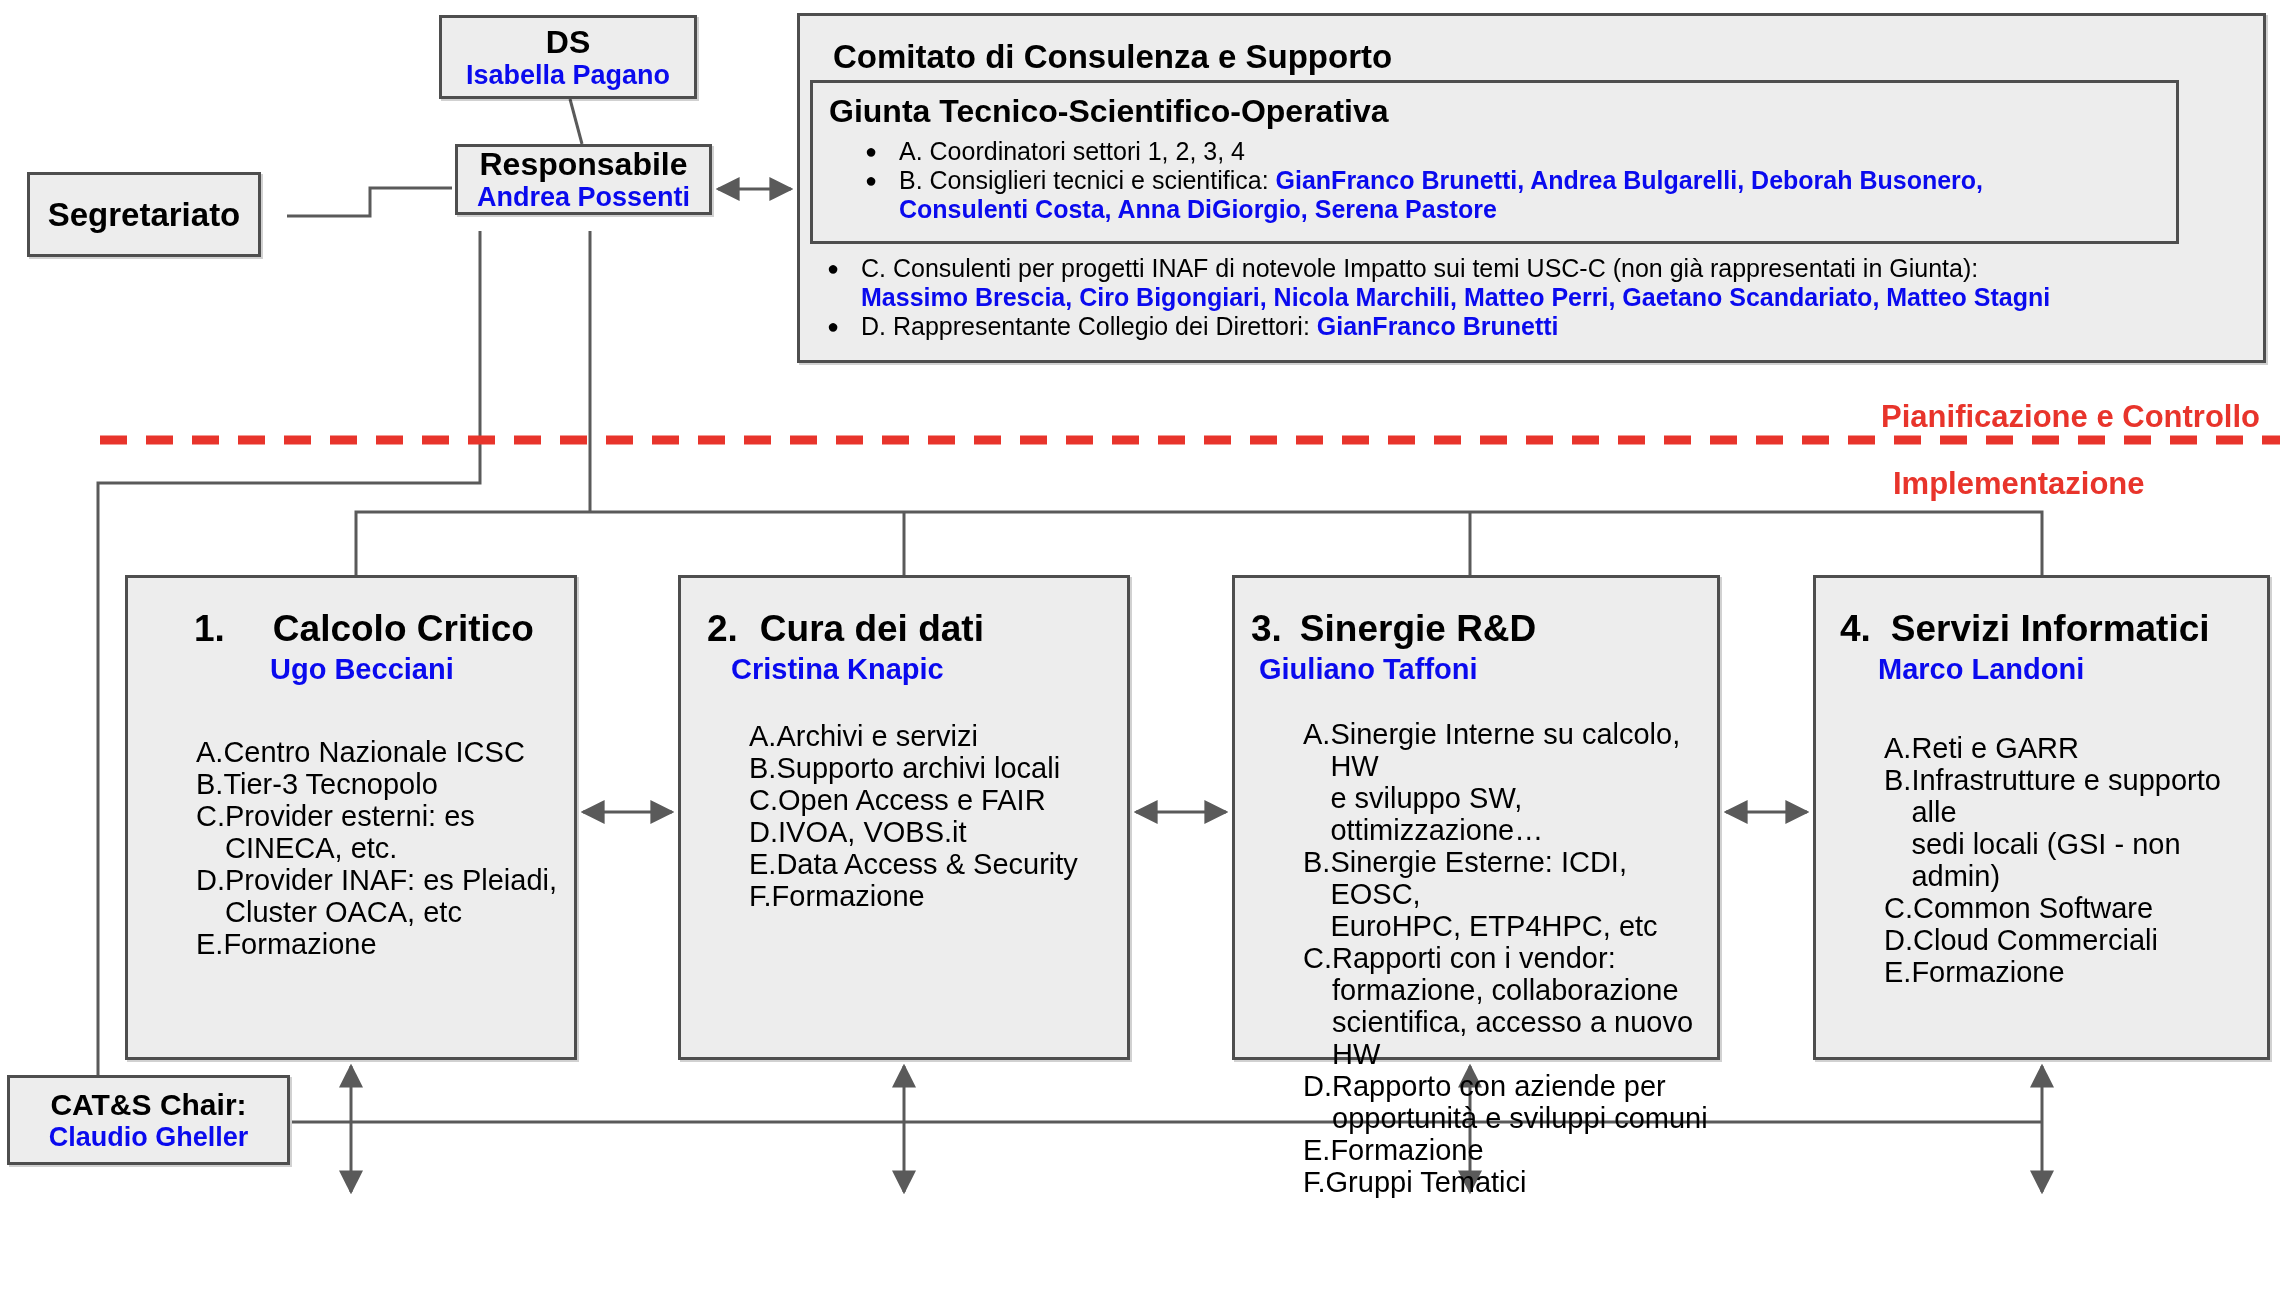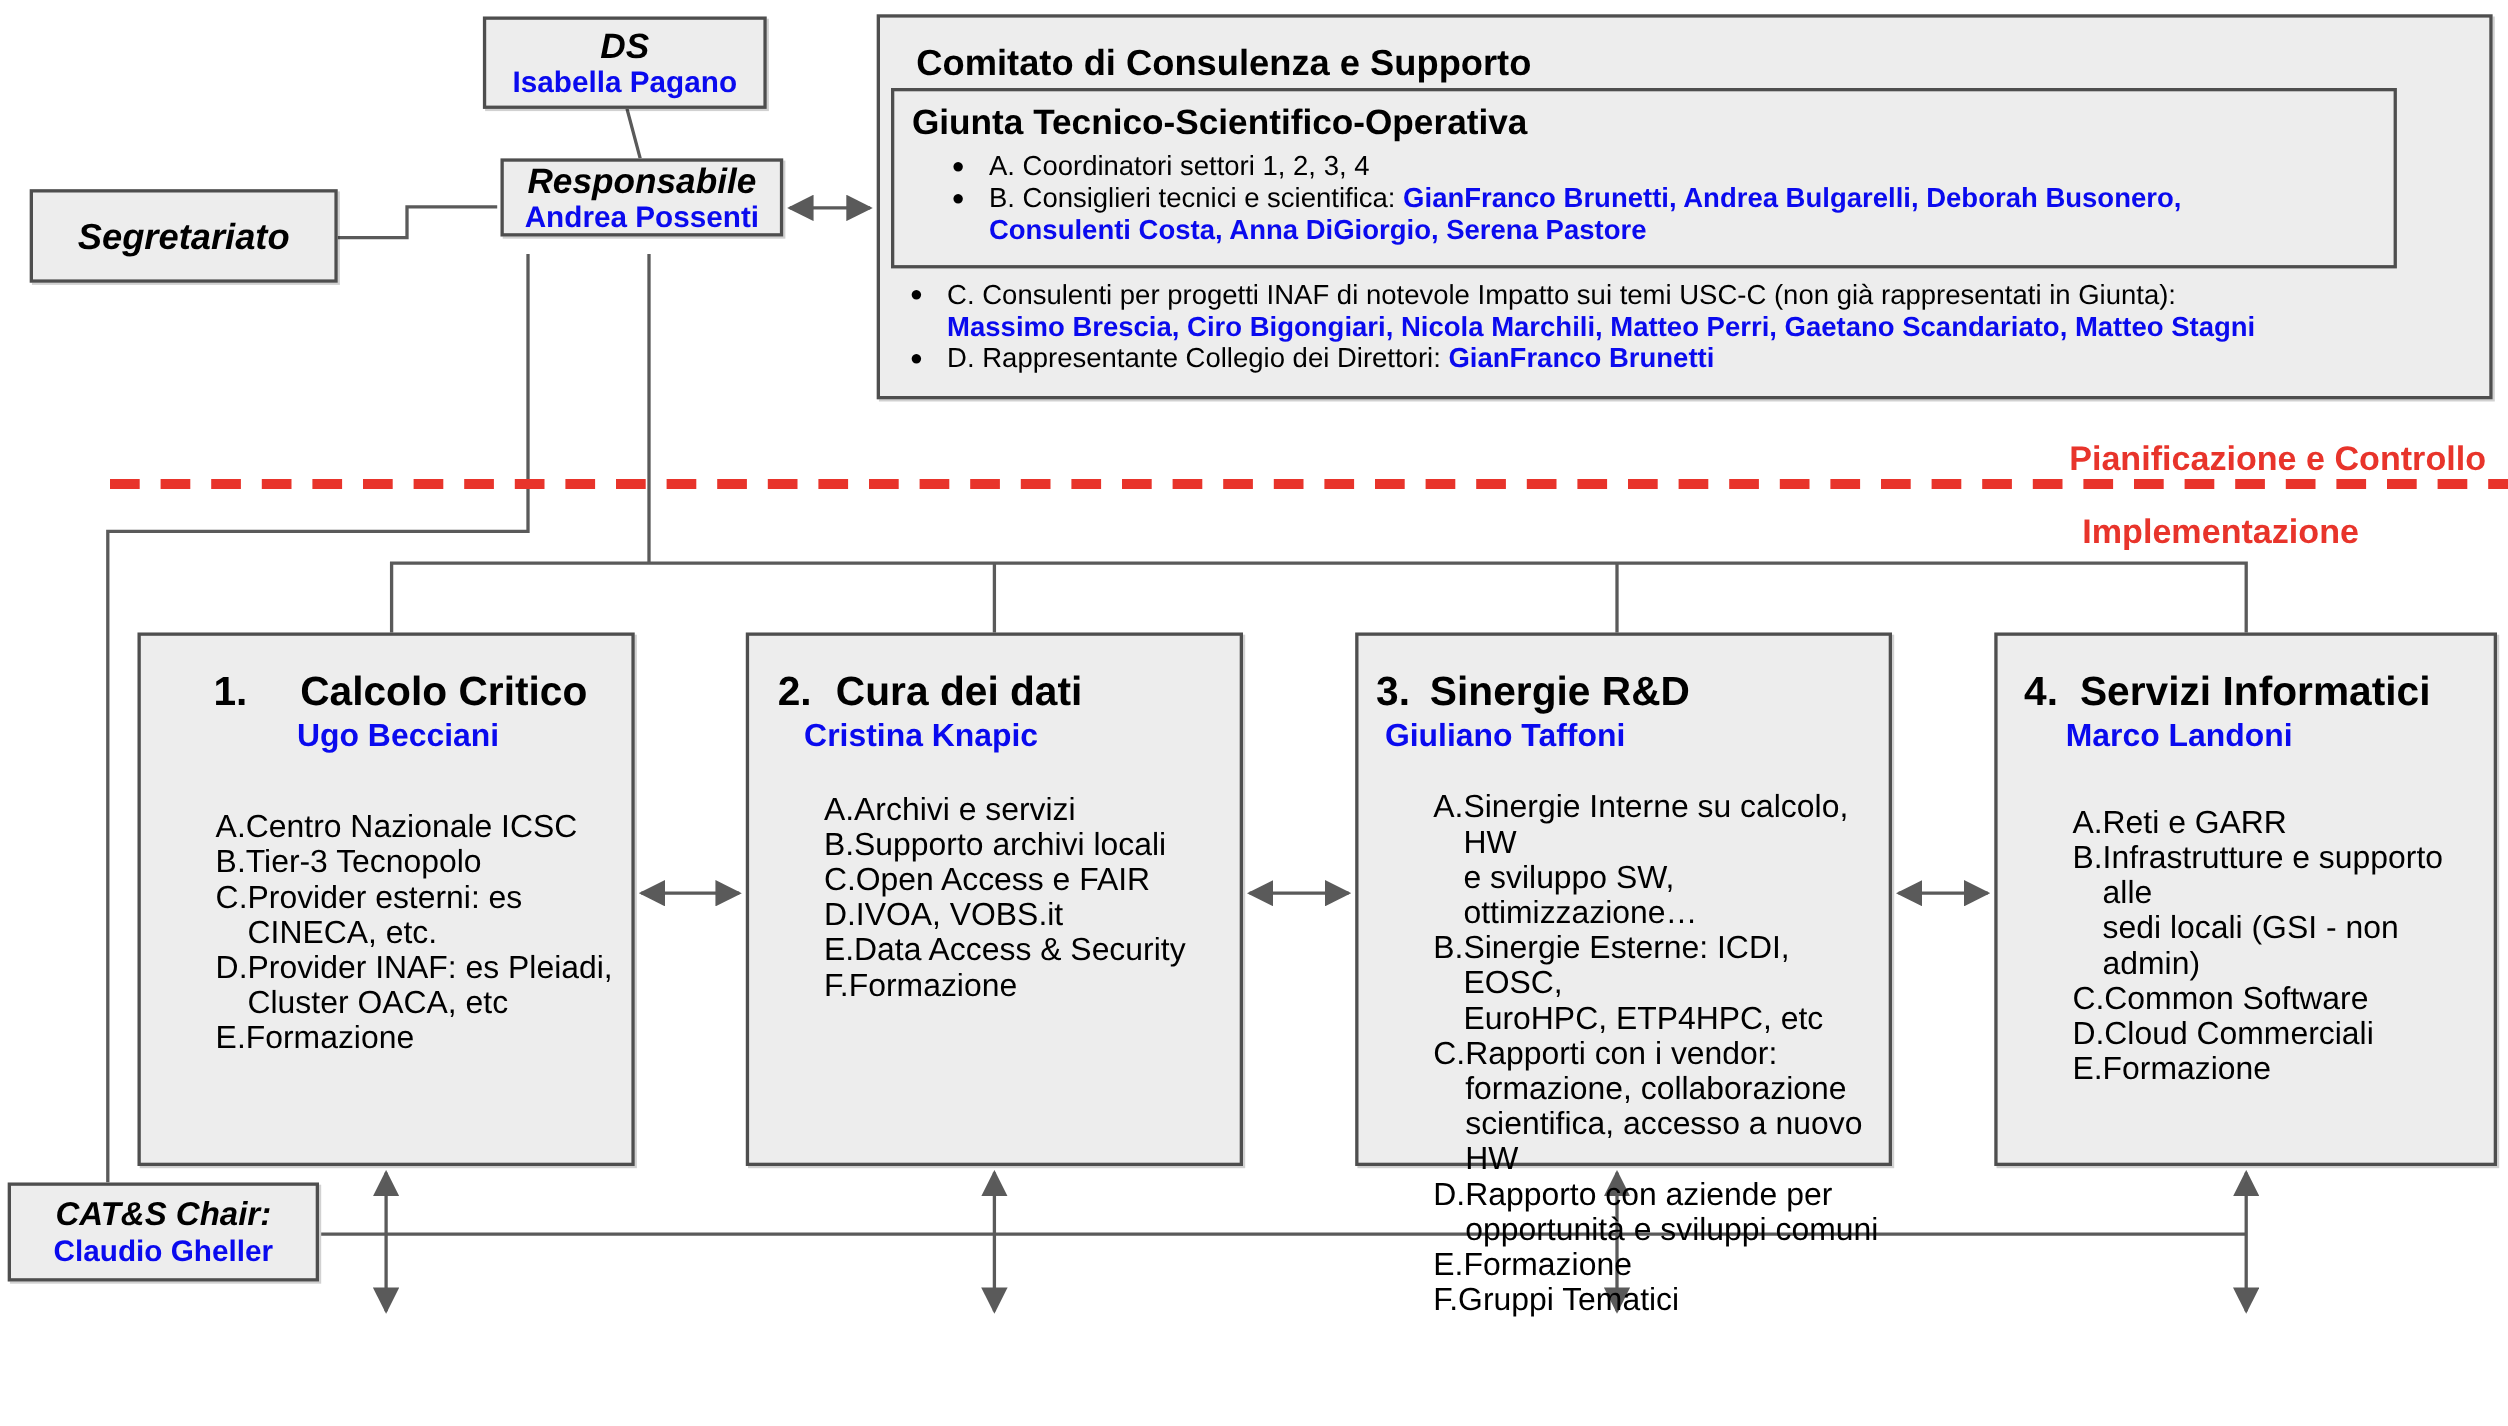--- a/index.html
+++ b/index.html
@@ -9,21 +9,21 @@
   #stage{position:relative;width:2280px;height:1296px;background:#ffffff;overflow:hidden;
          font-family:"Liberation Sans", sans-serif;color:#000;}
   svg.wires{position:absolute;left:0;top:0;z-index:1;}
   .ln{stroke:var(--line);stroke-width:3;fill:none;}
   .dash{stroke:var(--red);stroke-width:9;stroke-dasharray:27 19;fill:none;}
   marker path{fill:var(--line);}
 
   .box{position:absolute;background:var(--fill);border:3px solid var(--border);
        box-sizing:border-box;z-index:2;box-shadow:2px 2px 0 rgba(0,0,0,0.18);}
   .node{display:flex;flex-direction:column;align-items:center;justify-content:center;text-align:center;}
-  .node .t{font-weight:bold;font-size:32px;line-height:36px;font-style:italic;}
+  .node .t{font-weight:bold;font-size:32px;line-height:36px;}
   .node .n{font-weight:bold;font-size:27px;line-height:31px;color:var(--blue);}
 
   
   #comitato{left:797px;top:13px;width:1469px;height:350px;}
   #comitato .ctitle{position:absolute;left:33px;top:22px;font-size:33px;font-weight:bold;}
   #giunta{position:absolute;left:10px;top:64px;width:1369px;height:164px;border:3px solid var(--border);
           box-sizing:border-box;background:var(--fill);}
   #giunta .gtitle{position:absolute;left:16px;top:10px;font-size:32px;font-weight:bold;}
   .bullets{position:absolute;font-size:25px;line-height:29px;}
   #giunta .bullets{left:52px;top:54px;}
@@ -58,21 +58,21 @@
   #sec3 .sname{margin-left:24px;}
   #sec4 .sname{margin-left:62px;}
   #sec1 .slist{margin-top:50px;}
   #sec2 .slist{margin-top:34px;}
   #sec3 .slist{margin-top:32px;}
   #sec4 .slist{margin-top:46px;}
 
   
   #ds{left:439px;top:15px;width:258px;height:84px;}
   #resp{left:455px;top:144px;width:257px;height:71px;}
-  #seg{left:27px;top:172px;width:280px;height:85px;}
+  #seg{left:27px;top:172px;width:234px;height:85px;}
   #seg .t{font-size:33px;}
   #cats{left:7px;top:1075px;width:283px;height:90px;}
   #cats .t{font-size:30px;line-height:34px;}
   #utenti{left:165px;top:1198px;width:2015px;height:90px;}
   #utenti .t{font-size:31px;}
 </style>
 </head>
 <body>
 
 <div id="stage">

